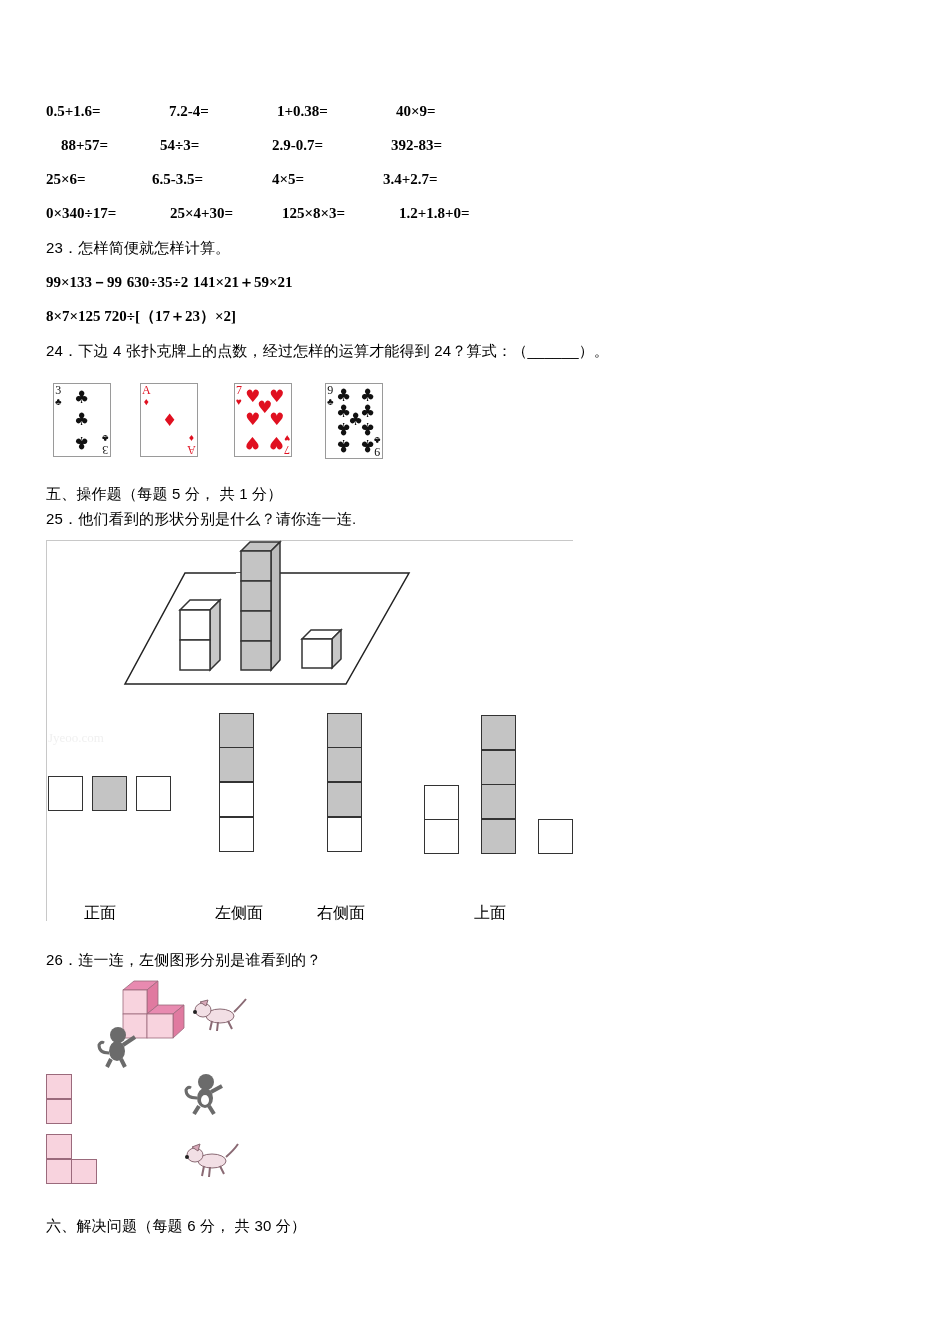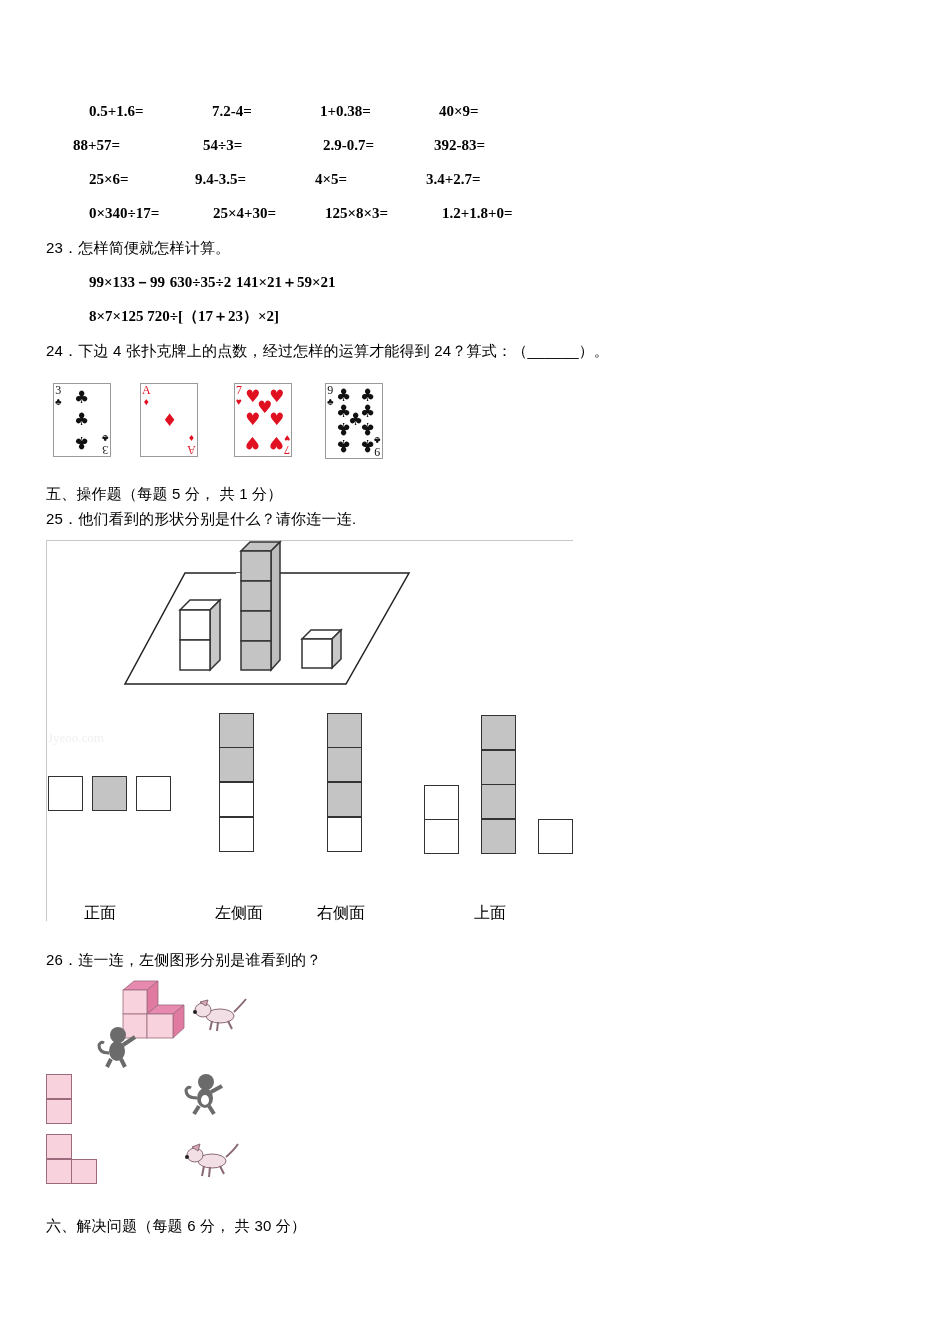--- a/index.html
+++ b/index.html
@@ -1,19 +1,19 @@
 <!DOCTYPE html>
 <html><head>
   <meta charset="utf-8">
   <style>
     html, body { margin: 0; padding: 0; background: #ffffff; }
     body { width: 950px; height: 1344px; position: relative; overflow: hidden;
            font-family: "DejaVu Serif", "Liberation Serif", serif; color: #000; }
     .abs { position: absolute; }
-    .calc { font-family: "Liberation Serif", serif; font-weight: bold; font-size: 15px; white-space: nowrap; margin-left: 43px; }
+    .calc { font-family: "Liberation Serif", serif; font-weight: bold; font-size: 15px; white-space: nowrap; }
     .cn { font-family: Liberation Sans, sans-serif; font-size: 15px; white-space: nowrap; letter-spacing: 0.2px; }
     .card { position: absolute; background: #fff; border: 1px solid #9a9a9a; width: 58px; height: 74px; box-sizing: border-box; }
     .card .corner { position: absolute; font-family: "Liberation Serif", serif; font-size: 12px; line-height: 11px; text-align: center; }
     .card .pip { position: absolute; font-size: 17px; line-height: 17px; font-family: "DejaVu Sans", sans-serif; }
     .black { color: #111; }
     .red { color: #e01020; }
     .rot { transform: rotate(180deg); }
     .frame-top { position: absolute; left: 46px; top: 540px; width: 527px; height: 1px; background: #c8c8c8; }
     .frame-left { position: absolute; left: 46px; top: 540px; width: 1px; height: 381px; background: #c8c8c8; }
     .sq { position: absolute; box-sizing: border-box; border: 1.5px solid #333; }
@@ -25,27 +25,27 @@
   </style>
 </head>
 <body>
 
 <div>
   <span class="abs calc" style="left:46px;top:103px">0.5+1.6=</span>
   <span class="abs calc" style="left:169px;top:103px">7.2-4=</span>
   <span class="abs calc" style="left:277px;top:103px">1+0.38=</span>
   <span class="abs calc" style="left:396px;top:103px">40×9=</span>
 
-  <span class="abs calc" style="left:30px;top:137px">88+57=</span>
+  <span class="abs calc" style="left:61px;top:137px">88+57=</span>
   <span class="abs calc" style="left:160px;top:137px">54÷3=</span>
-  <span class="abs calc" style="left:280px;top:137px">2.9-0.7=</span>
+  <span class="abs calc" style="left:272px;top:137px">2.9-0.7=</span>
   <span class="abs calc" style="left:391px;top:137px">392-83=</span>
 
   <span class="abs calc" style="left:46px;top:171px">25×6=</span>
-  <span class="abs calc" style="left:152px;top:171px">9.4-3.5=</span>
+  <span class="abs calc" style="left:152px;top:171px">6.5-3.5=</span>
   <span class="abs calc" style="left:272px;top:171px">4×5=</span>
   <span class="abs calc" style="left:383px;top:171px">3.4+2.7=</span>
 
   <span class="abs calc" style="left:46px;top:205px">0×340÷17=</span>
   <span class="abs calc" style="left:170px;top:205px">25×4+30=</span>
   <span class="abs calc" style="left:282px;top:205px">125×8×3=</span>
   <span class="abs calc" style="left:399px;top:205px">1.2+1.8+0=</span>
 </div>
 
 <div class="abs cn" style="left:46px;top:239px">23．怎样简便就怎样计算。</div>

